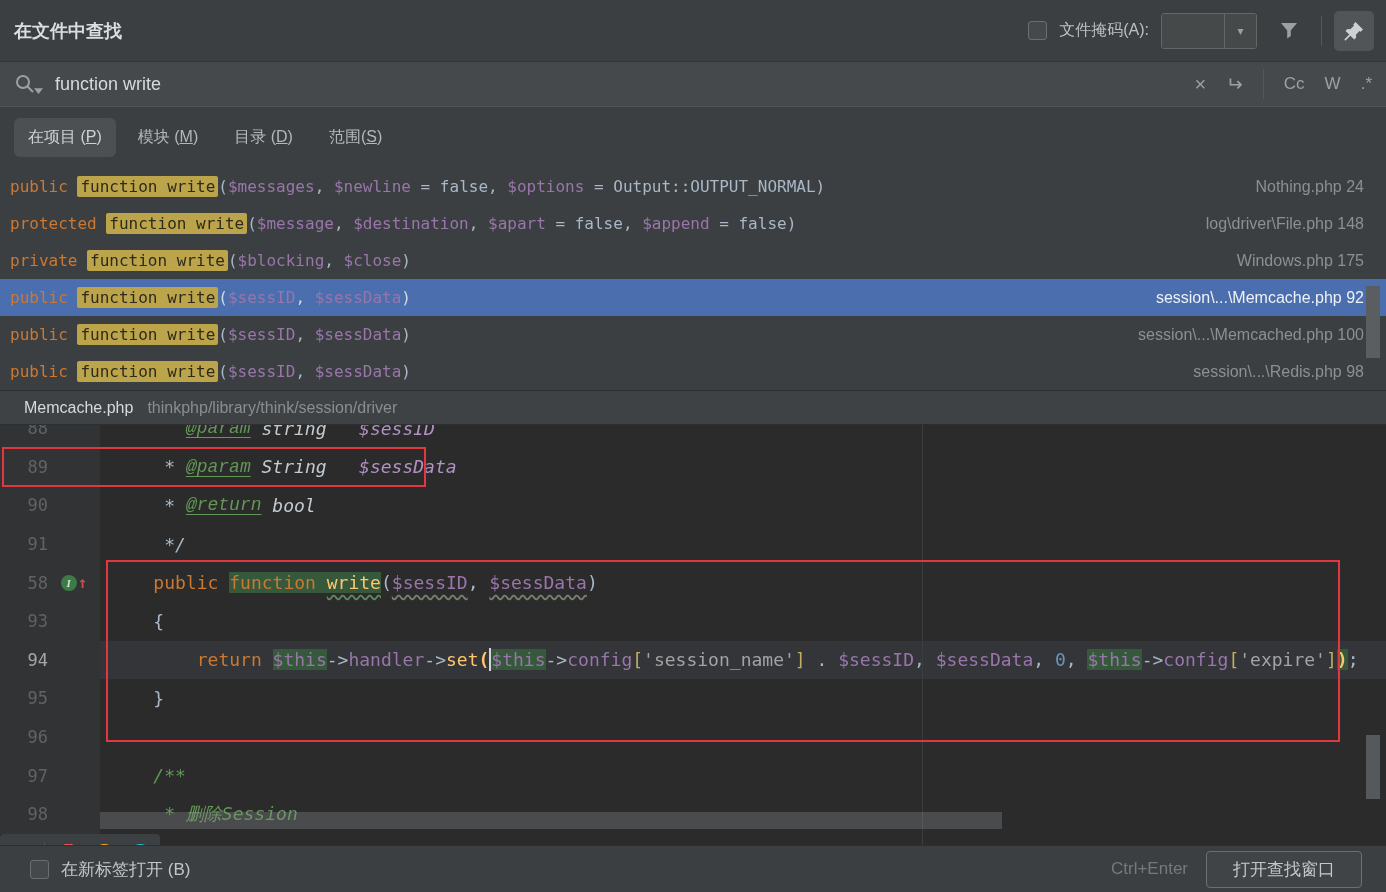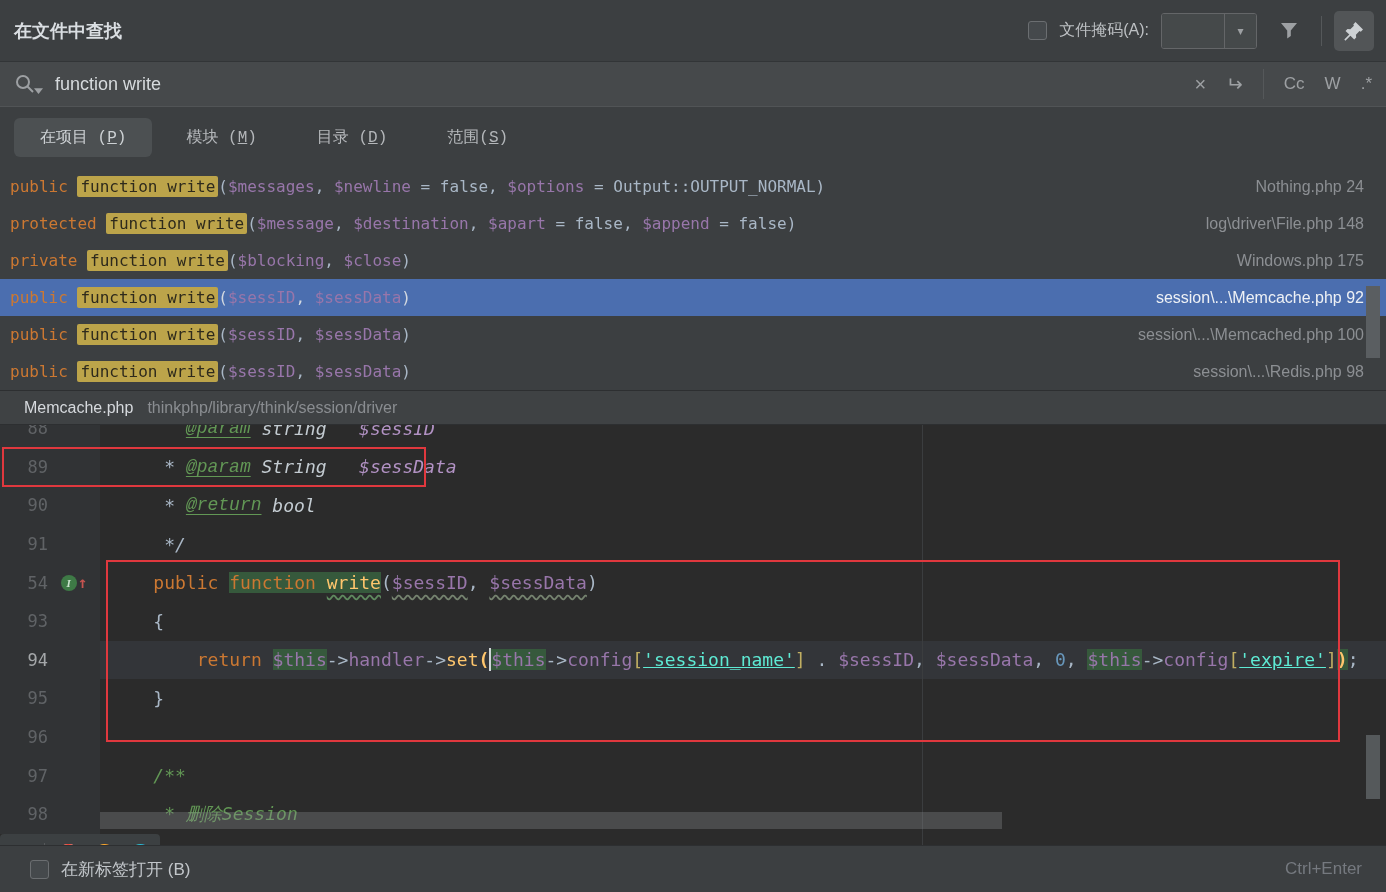--- a/index.html
+++ b/index.html
@@ -35,41 +35,41 @@
   #search-input { background:transparent; border:none; outline:none; color:#D6DADD;
                   font-size:18px; margin-left:12px; width:700px; font-family:"Liberation Sans",sans-serif; }
   .search-right { margin-left:auto; display:flex; align-items:center; gap:20px; color:#9DA0A3; }
   .tgl { font-size:17px; font-weight:normal; color:#9DA0A3; }
   .x-icon { font-size:20px; color:#9DA0A3; }
   .nl-icon { font-size:20px; color:#9DA0A3; display:inline-block; transform:scaleX(-1); }
 
   
   #tabsrow { left:0; top:107px; width:1386px; height:61px; background:#3C3F41;
              display:flex; align-items:center; padding-left:14px; gap:8px; }
-  .tab { font-size:16px; color:#B4B7BA; padding:9px 26px; border-radius:6px;font-family:Liberation Mono, monospace; }
+  .tab { font-size:16px; color:#B4B7BA; padding:9px 14px; border-radius:6px; }
   .tab-selected { background:#4C5052; color:#CDD1D4; }
   .mnemonic { text-decoration:underline; }
 
   
   #results { left:0; top:168px; width:1386px; height:222px; background:#3C3F41; }
   .result-row { height:37px; display:flex; align-items:center; padding-left:10px;
                 font-family:"DejaVu Sans Mono", monospace; font-size:16px; white-space:pre; }
   .result-row.selected { background:#4B6EAF; }
   .row-ref { margin-left:auto; padding-right:22px; font-family:"Liberation Sans",sans-serif;
              font-size:16px; color:#8C8F93; white-space:nowrap; }
   .selected .row-ref { color:#EEF1F5; }
   .selected .plain { color:#D3D9E0; }
 
   
   .seg { white-space:pre; }
   .plain { color:#A9B7C6; }
   .kw    { color:#CC7832; }
   .var   { color:#9876AA; }
   .fn    { color:#FFC66D; }
-  .str   { color:#5eead4;text-decoration:underline; }
+  .str   { color:#a3a3a3; }
   .num   { color:#6897BB; }
   .bracket { color:#C0AE62; }
   .paren { color:#FFC66D; font-weight:bold; }
   .occ   { background:#36593C; }
   .match { background:#BCA44A; color:#2E2A1C; padding:1px 3px; border-radius:2px; }
   .doctag  { color:#629755; font-style:italic; text-decoration:underline; text-underline-offset:4px;font-family:Liberation Mono, monospace; }
   .docplain{ color:#C3CBD1; font-style:italic; }
   .docvar  { color:#B292C4; font-style:italic; }
   .docstar { color:#A9B7C6; font-style:italic; }
   .comment { color:#629755; font-style:italic; }
@@ -221,21 +221,21 @@
       </div>
       <div class="ed-line">
         <span class="gutter">
           <span class="lnum">91</span>
           <span class="gslot"></span>
         </span>
         <span class="lcode"><span class="seg plain">     </span><span class="seg docstar">*/</span></span>
       </div>
       <div class="ed-line">
         <span class="gutter">
-          <span class="lnum">54</span>
+          <span class="lnum">58</span>
           <span class="gslot">
             <span class="impl-circle">I</span>
             <span class="impl-arrow">↑</span>
           </span>
         </span>
         <span class="lcode"><span class="seg plain">    </span><span class="seg kw">public </span><span class="seg kw occ">function</span><span class="seg occ"> </span><span class="seg fn occ wavy">write</span><span class="seg plain">(</span><span class="seg var wavy2">$sessID</span><span class="seg plain">, </span><span class="seg var wavy2">$sessData</span><span class="seg plain">)</span></span>
       </div>
       <div class="ed-line">
         <span class="gutter">
           <span class="lnum">93</span>
@@ -321,14 +321,15 @@
       <path fill="#BDF7E2" opacity="0.55" d="M4 13.5c1 5 6.5 7 10.5 5.8 2.8-.9 4.6-2.8 4.9-4.8-4 2.8-9 1.8-10-1.2-.7-2.1.4-4 2.3-4.9C7.6 7.6 4.3 10 4 13.5z"></path>
     </svg>
   </div>
 </div>
 
 <div id="footer" class="abs">
   <span class="checkbox"></span>
   <span class="ftr-label">在新标签打开 (B)</span>
   <span class="ftr-right">
     <span class="ftr-hint">Ctrl+Enter</span>
+    <span class="ftr-btn">打开查找窗口</span>
   </span>
 </div>
 
 </body></html>

